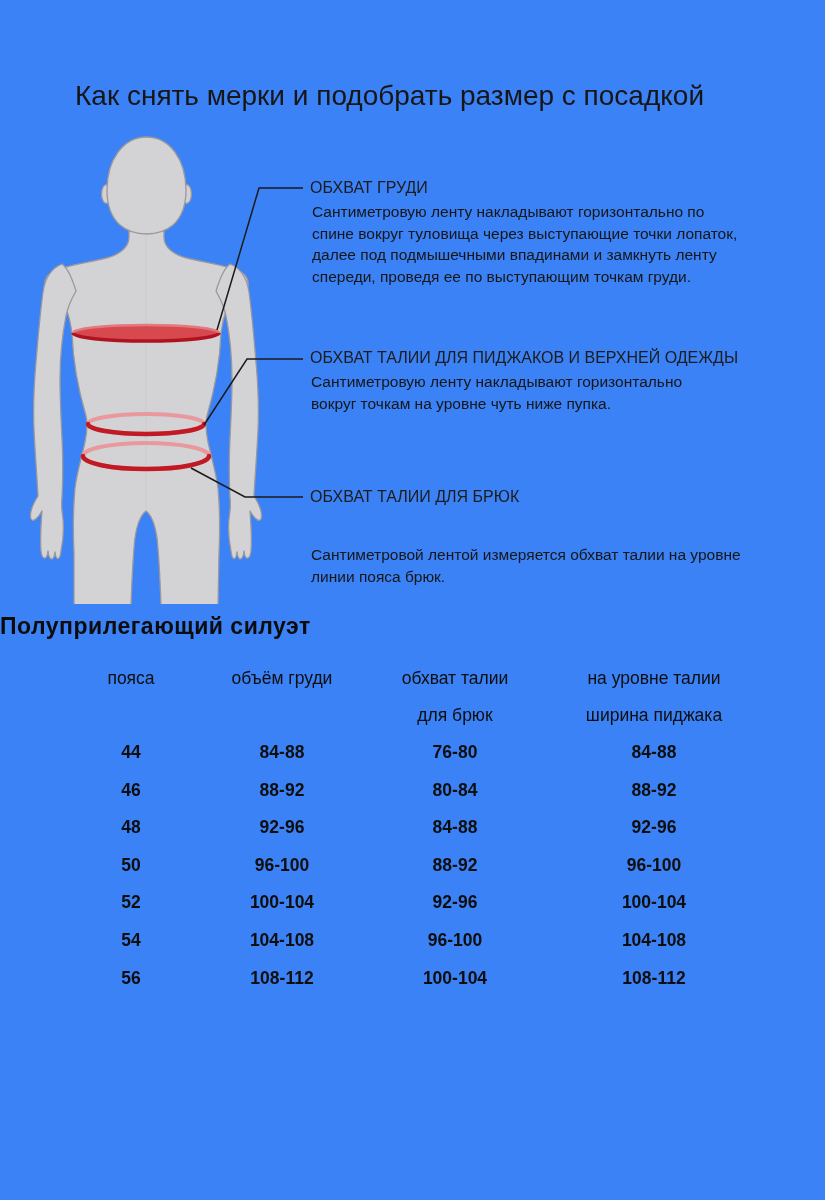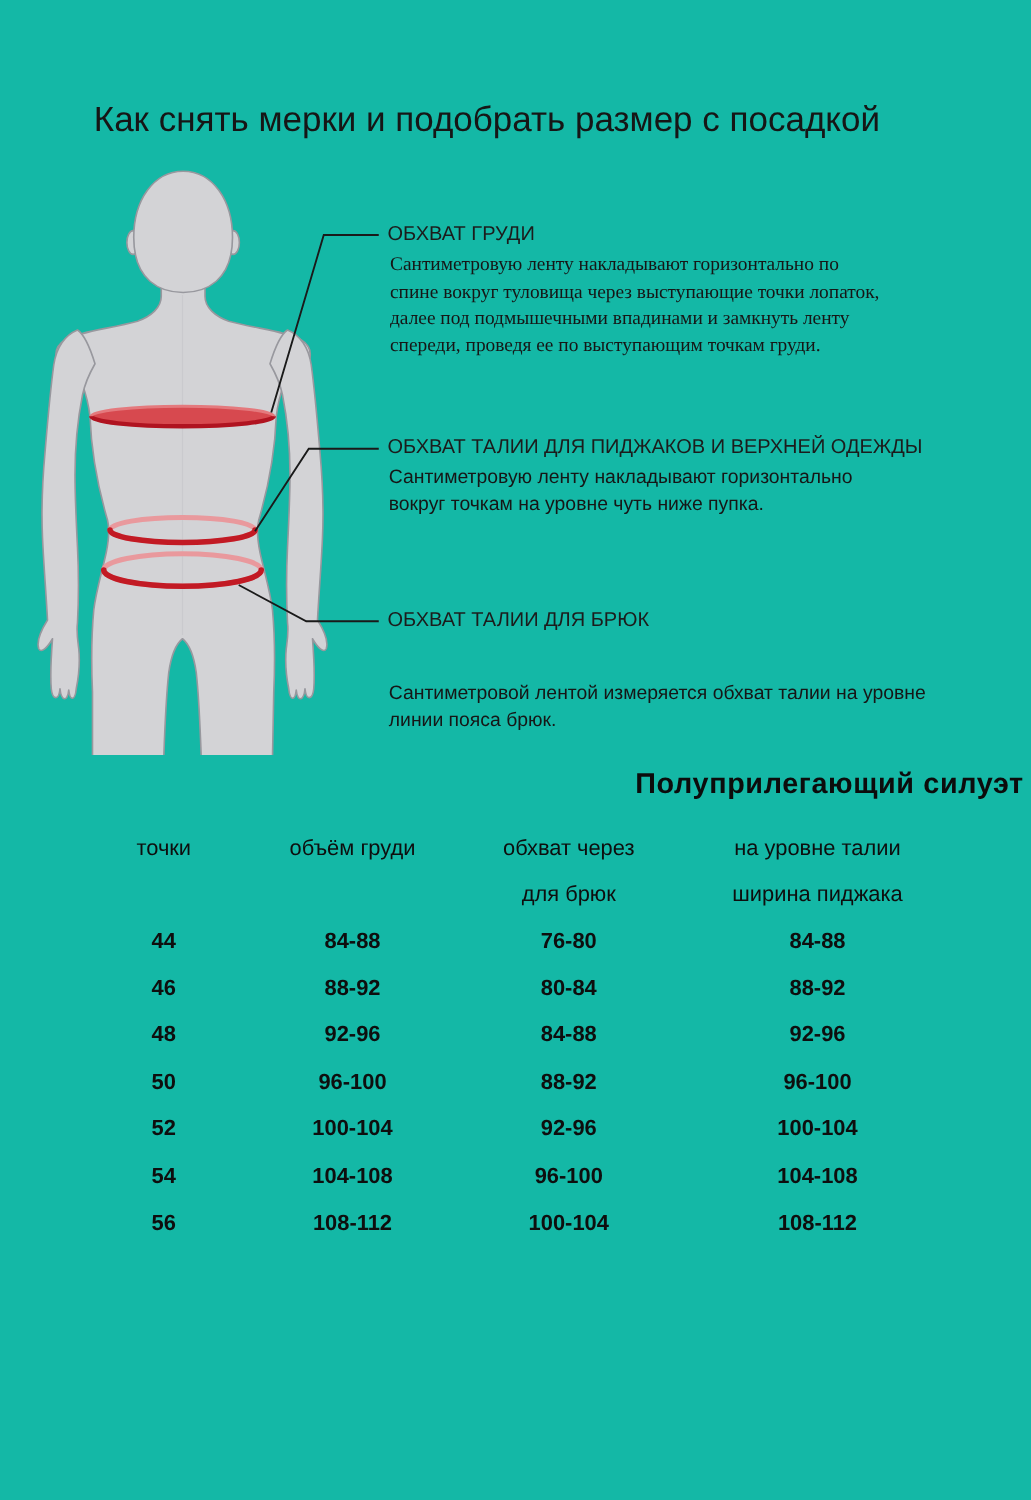--- a/index.html
+++ b/index.html
@@ -1,39 +1,39 @@
 <!DOCTYPE html>
 <html lang="ru"><head>
 <meta charset="utf-8">
 <style>
   html,body{margin:0;padding:0;background:#ffffff;}
   .page{
-    position:relative;width:825px;height:1200px;background:#14b8a6;overflow:hidden;
+    position:relative;width:825px;height:1200px;background:#3b82f6;overflow:hidden;
     font-family:"Liberation Sans","DejaVu Sans",sans-serif;color:#1b1b1b;
   }
   .page-title{
     position:absolute;left:75px;top:80px;font-size:28px;line-height:32px;
     font-weight:400;color:#161616;white-space:nowrap;
   }
   .figure-svg{position:absolute;left:0;top:120px;width:330px;height:484px;}
   .m-title{
     position:absolute;font-size:16px;line-height:24px;font-weight:400;color:#1c1c1c;white-space:nowrap;
   }
   .m-desc{
     position:absolute;font-size:15.5px;line-height:21.5px;color:#161616;
     white-space:pre-line;width:490px;
   }
   .m1-title{left:310px;top:176px;}
-  .m1-desc{left:312px;top:201px;font-family:Liberation Serif, serif;}
+  .m1-desc{left:312px;top:201px;}
   .m2-title{left:310px;top:346px;}
   .m2-desc{left:311px;top:371px;}
   .m3-title{left:310px;top:485px;}
   .m3-desc{left:311px;top:520px;margin-top:24px;}
   .table-heading{
-    position:absolute;left:0;top:613px;width:819px;text-align:right;
+    position:absolute;left:0;top:613px;width:819px;text-align:left;
     font-size:23px;font-weight:700;letter-spacing:0.5px;color:#0c0c0c;
   }
   .size-table{position:absolute;left:55px;top:660px;width:700px;font-size:17.5px;color:#0e0e0e;}
   .t-grid{display:grid;grid-template-columns:152px 150px 196px 202px;}
   .t-head .hline{height:37px;line-height:37px;text-align:center;white-space:nowrap;}
   .t-row{height:37.6px;font-weight:bold;}
   .t-row .cell{line-height:37.6px;text-align:center;white-space:nowrap;}
 </style>
 </head>
 <body>
@@ -107,29 +107,29 @@
 
   <div class="m-title m3-title">ОБХВАТ ТАЛИИ ДЛЯ БРЮК</div>
   <div class="m-desc m3-desc">Сантиметровой лентой измеряется обхват талии на уровне
 линии пояса брюк.</div>
 
   <div class="table-heading">Полуприлегающий силуэт</div>
 
   <div class="size-table">
     <div class="t-grid t-head">
       <div class="cell">
-        <div class="hline">точки</div>
+        <div class="hline">пояса</div>
         <div class="hline"></div>
       </div>
       <div class="cell">
         <div class="hline">объём груди</div>
         <div class="hline"></div>
       </div>
       <div class="cell">
-        <div class="hline">обхват через</div>
+        <div class="hline">обхват талии</div>
         <div class="hline">для брюк</div>
       </div>
       <div class="cell">
         <div class="hline">на уровне талии</div>
         <div class="hline">ширина пиджака</div>
       </div>
     </div>
     <div>
     <div class="t-grid t-row">
       <div class="cell">44</div>

